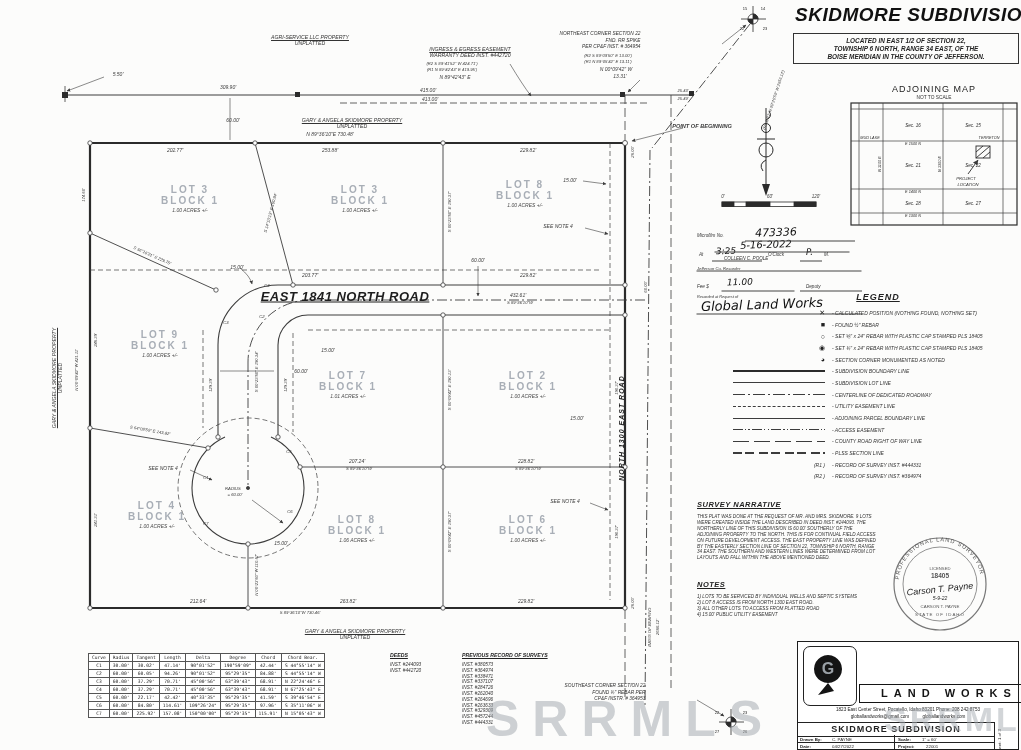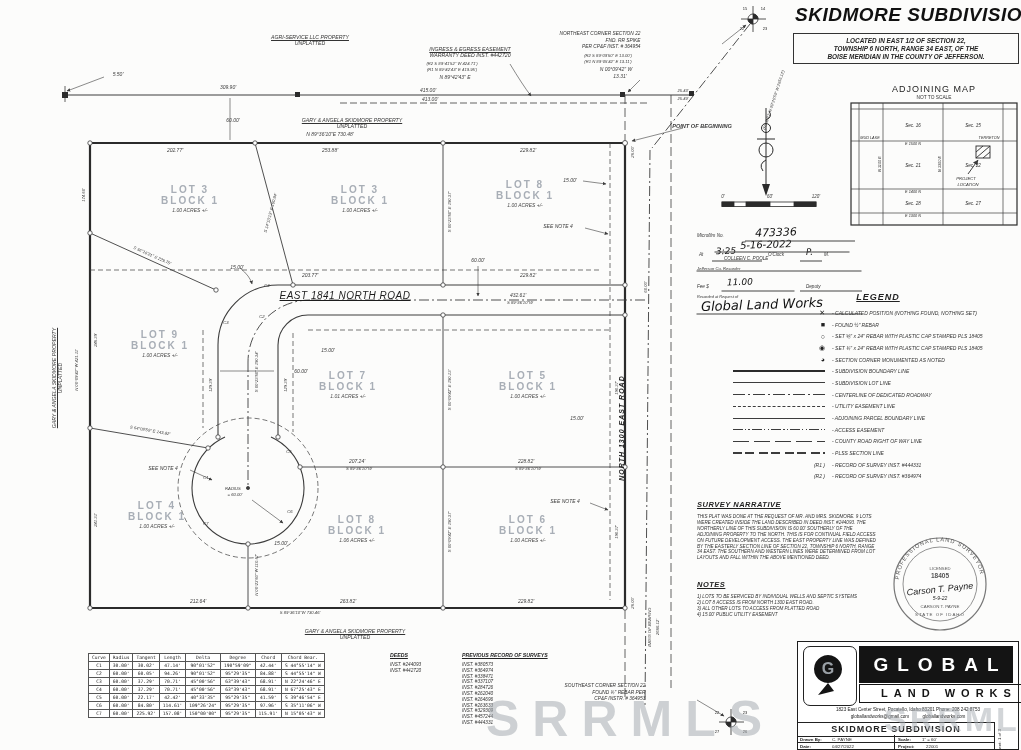--- a/index.html
+++ b/index.html
@@ -2,21 +2,21 @@
 <html><head>
 <meta charset="utf-8">
 <style>
   html,body{margin:0;padding:0;background:#e8e8e8}
   #page{position:relative;width:1021px;height:750px;background:#fcfcfb;overflow:hidden;
         font-family:"Liberation Sans",sans-serif;color:#333}
   #plat-svg{position:absolute;left:0;top:0}
   
   .dim{position:absolute;font-size:5px;font-style:italic;color:#3c3c3c;white-space:nowrap;
        transform:translate(-50%,-50%);line-height:1}
-  .dim.road{font-size:10px;font-weight:normal;letter-spacing:.5px;color:#1d1d1d;text-decoration:underline}
+  .dim.road{font-size:13px;font-weight:bold;letter-spacing:.5px;color:#1d1d1d;text-decoration:underline}
   .dim.road2{font-size:7px;font-weight:bold;letter-spacing:1px;color:#1d1d1d}
   .dim.pob{font-size:5.6px;font-weight:bold;font-style:italic}
   .dim.secnum{font-style:normal;color:#222}
   
   .lot{position:absolute;text-align:center;transform:translate(-50%,-50%)}
   .lot-name,.lot-block{font-size:10px;font-weight:bold;letter-spacing:2px;color:#a8aeb6;line-height:11px}
   .lot-acres{font-size:5px;font-style:italic;color:#4a4a4a;margin-top:1px;white-space:nowrap}
   
   .prop{position:absolute;text-align:center;transform:translate(-50%,-50%);font-style:italic;color:#333;white-space:nowrap}
   .prop-l1{display:block;font-size:5.2px;text-decoration:underline}
@@ -370,21 +370,21 @@
         <div class="lot-name">LOT 8</div>
         <div class="lot-block">BLOCK 1</div>
         <div class="lot-acres">1.06 ACRES +/-</div>
       </div>
       <div class="lot" style="left: 348px; top: 384px; transform: translate(-50%, -50%) rotate(0deg);">
         <div class="lot-name">LOT 7</div>
         <div class="lot-block">BLOCK 1</div>
         <div class="lot-acres">1.01 ACRES +/-</div>
       </div>
       <div class="lot" style="left: 528px; top: 384px; transform: translate(-50%, -50%) rotate(0deg);">
-        <div class="lot-name">LOT 5</div>
+        <div class="lot-name">LOT 2</div>
         <div class="lot-block">BLOCK 1</div>
         <div class="lot-acres">1.00 ACRES +/-</div>
       </div>
       <div class="lot" style="left: 528px; top: 528px; transform: translate(-50%, -50%) rotate(0deg);">
         <div class="lot-name">LOT 6</div>
         <div class="lot-block">BLOCK 1</div>
         <div class="lot-acres">1.00 ACRES +/-</div>
       </div>
     </div>
 
@@ -773,21 +773,20 @@
       </tbody>
   </table>
 
   <div id="firm">
     <div id="firm-icon">
       <svg width="49" height="55">
         <path d="M24 8 a14 14 0 1 0 0.01 0 M24 36 L14 48 L30 44 Z" fill="#141414"></path>
         <text x="24" y="27" text-anchor="middle" font-size="16" font-weight="bold" fill="#9aa0a6" font-family="Liberation Sans, sans-serif">G</text>
       </svg>
     </div>
-    <div id="brand-top">GLOBAL</div>
     <div id="brand-bottom">LAND WORKS</div>
     <div id="firm-addr">1823 East Center Street, Pocatello, Idaho 83201  Phone: 208 242 8753</div>
     <div id="firm-contact">
       <span>globallandworks@gmail.com</span>
       <span>globallandworks.com</span>
     </div>
     <div id="firm-title">SKIDMORE SUBDIVISION</div>
     <div id="firm-fields">
       <span class="fl" style="left:2px;top:2px">Drawn By:</span>
       <span class="fv" style="left:34px;top:2px">C. PAYNE</span>

